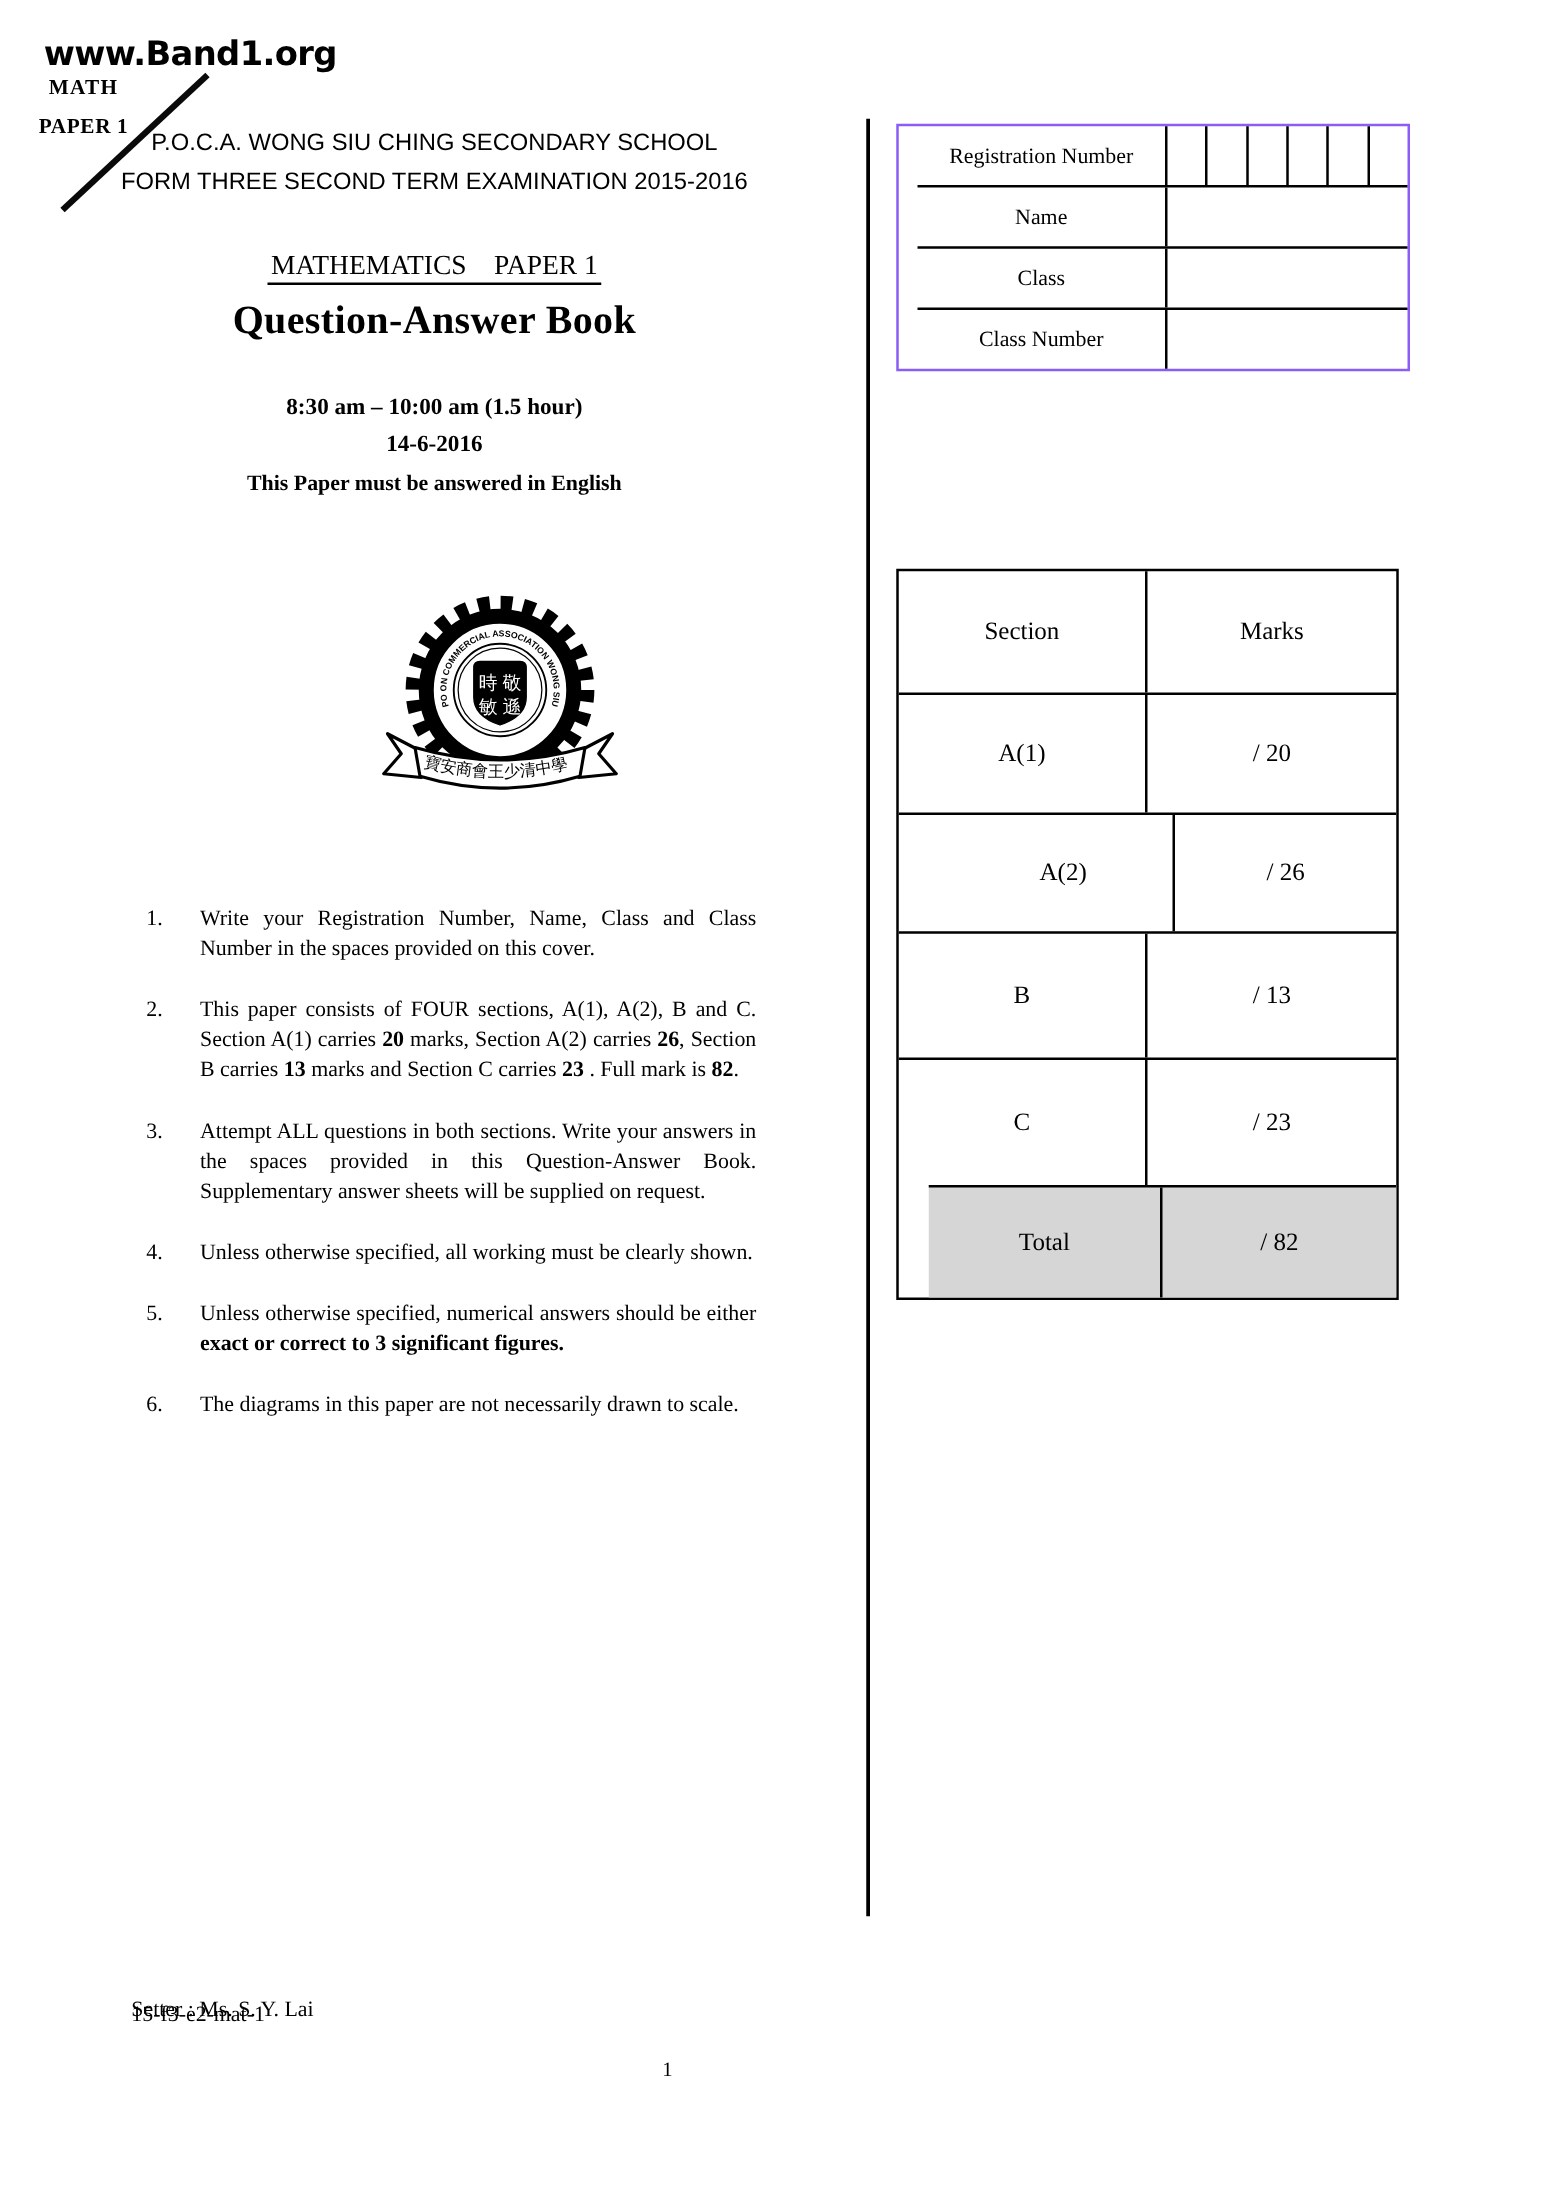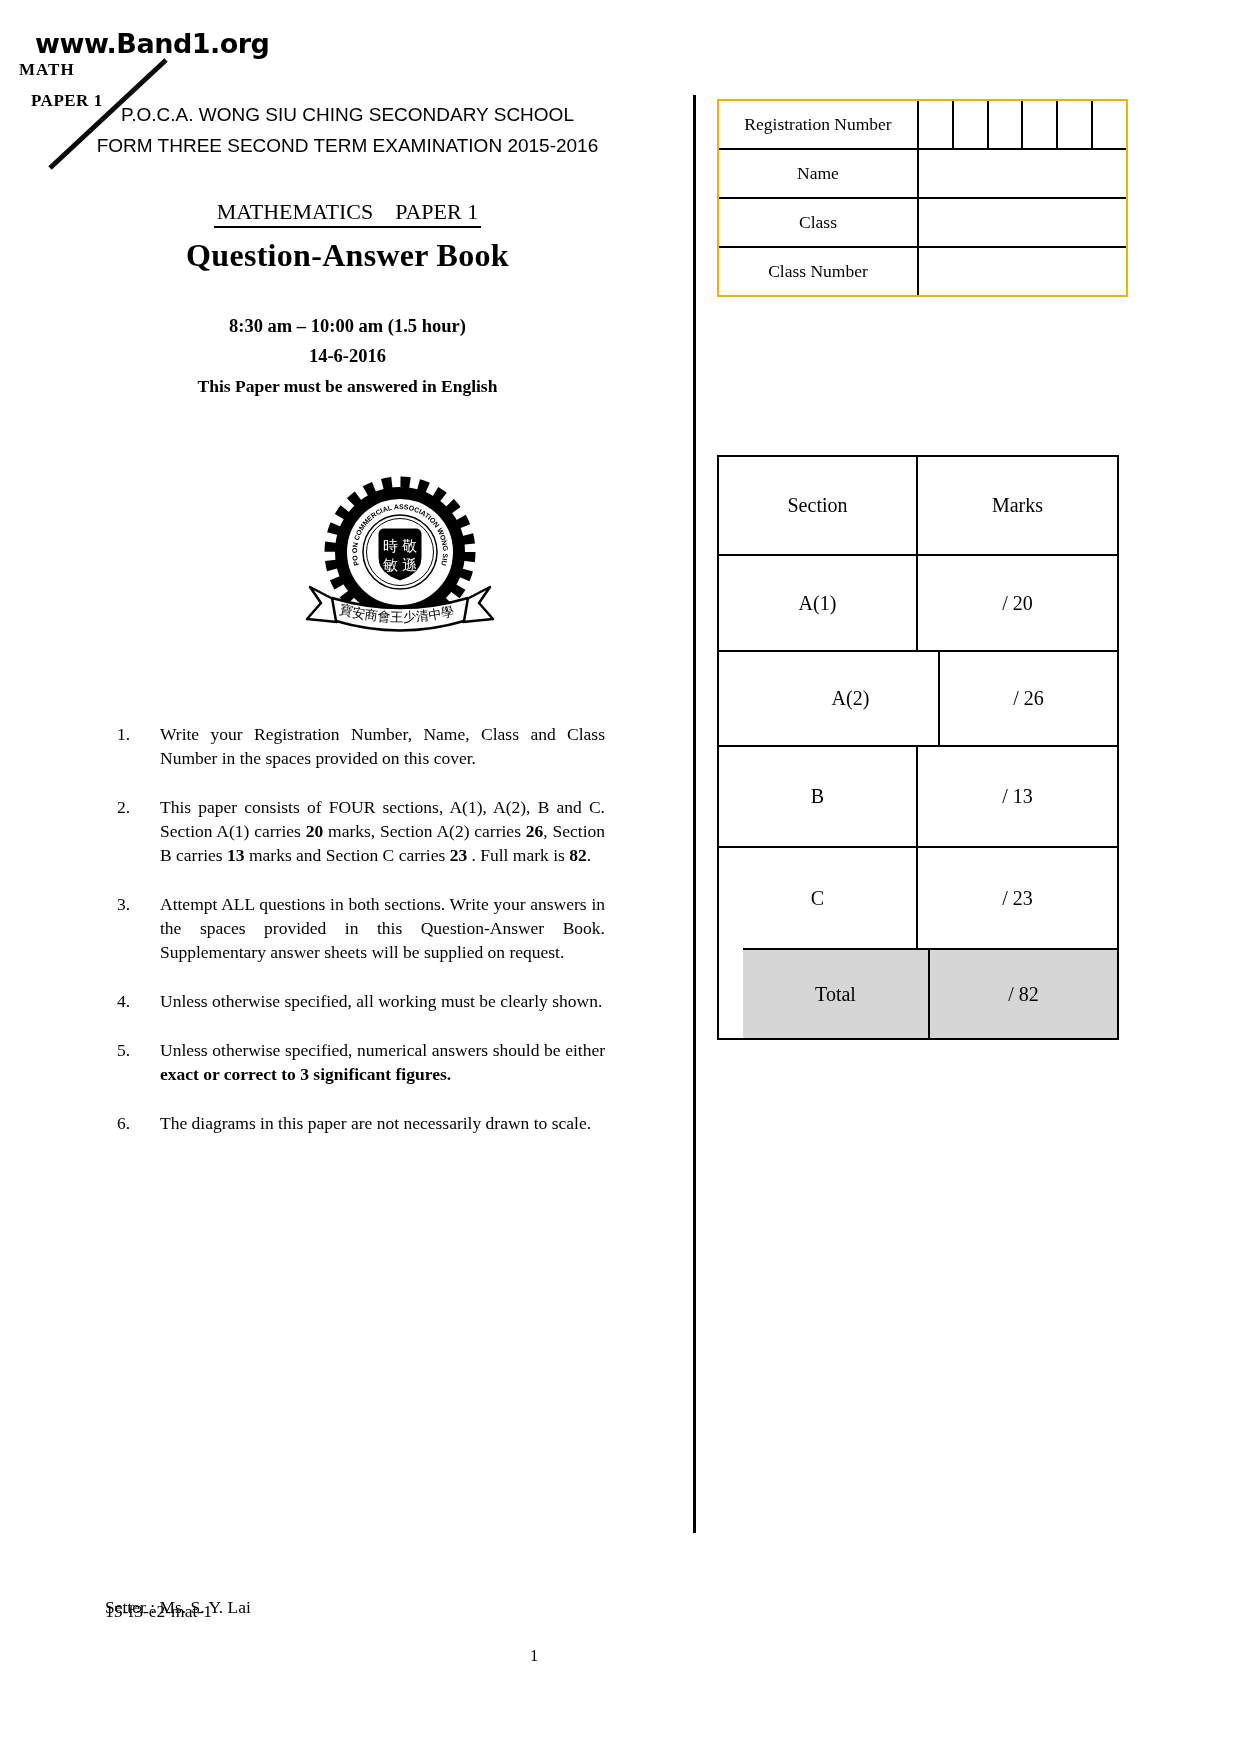--- a/index.html
+++ b/index.html
@@ -3,21 +3,21 @@
 <meta charset="utf-8">
 <style>
   html,body { margin:0; padding:0; background:#ffffff; }
   .page {
     position:relative; width:1240px; height:1754px; background:#ffffff;
     font-family:"Liberation Serif", serif; color:#000; overflow:hidden;
   }
   .abs { position:absolute; }
 
   .watermark { left:35px; top:28px; font-family:"DejaVu Sans", sans-serif; font-size:27px; font-weight:600; letter-spacing:-0.5px; }
-  .corner-math  { left:19px; top:60px; font-weight:bold; font-size:17px; letter-spacing:1px;text-align:center; }
+  .corner-math  { left:39px; top:60px; font-weight:bold; font-size:17px; letter-spacing:1px;text-align:center; }
   .corner-paper { left:31px; top:91px; font-weight:bold; font-size:17px; letter-spacing:0.5px; }
   .corner-line  { left:40px; top:52px; }
 
   .centered-col { left:0; width:695px; text-align:center; }
   .school   { top:104px; font-family:"Liberation Sans", sans-serif; font-size:19px; }
   .exam     { top:135px; font-family:"Liberation Sans", sans-serif; font-size:19px; }
   .subject-title { top:199px; font-size:22px; }
   .subject-title span { border-bottom:2px solid #000; padding:0 3px 2px 3px; white-space:pre; }
   .book-title { top:237px; font-family:Liberation Serif, serif; font-weight:bold; font-size:32px; letter-spacing:0.3px; }
   .time-line { top:316px; font-weight:bold; font-size:18.5px; }
@@ -27,21 +27,21 @@
   .logo-svg { left:300px; top:472px; }
 
   .instructions { left:103px; top:722px; width:502px; font-size:17.5px; line-height:24px; }
   .instr { display:flex; margin-bottom:25px; }
   .instr .num  { flex:none; width:57px; box-sizing:border-box; padding-left:14px; }
   .instr .body { flex:1; text-align:justify; }
   .instr .body b, .instr .body .seg-b { font-weight:bold; }
 
   .vdivider { left:693px; top:95px; width:3px; height:1438px; background:#000; }
 
-  .reg-table { left:717px; top:99px; width:411px; box-sizing:border-box; border:2px solid #eab308; font-size:17.5px; }
+  .reg-table { left:717px; top:99px; width:411px; box-sizing:border-box; border:2px solid #8b5cf6; font-size:17.5px;padding-left:15px; }
   .reg-row { display:flex; height:47px; border-top:2px solid #000; }
   .reg-row:first-child { border-top:none; }
   .reg-label { flex:none; width:200px; box-sizing:border-box; border-right:2px solid #000; display:flex; align-items:center; justify-content:center; }
   .reg-value { flex:1; display:flex; }
   .reg-box { flex:1; border-left:2px solid #000; }
   .reg-box:first-child { border-left:none; }
 
   .marks-table { left:717px; top:455px; width:402px; box-sizing:border-box; border:2px solid #000; font-size:20px; }
   .marks-row { display:flex; border-top:2px solid #000; }
   .marks-row:first-child { border-top:none; }

